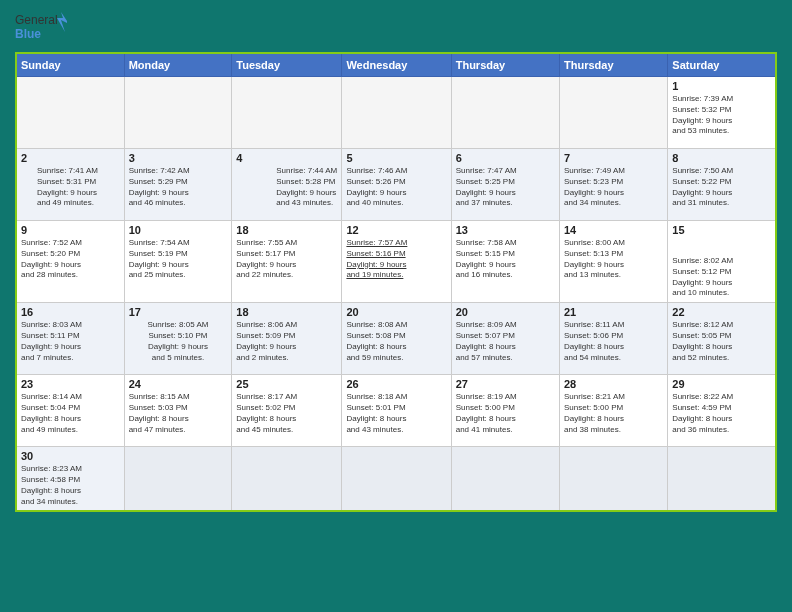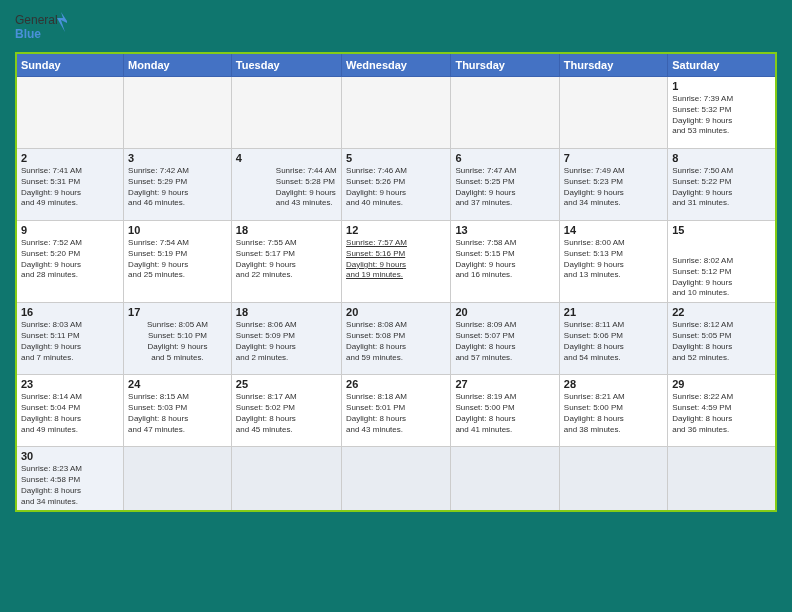--- a/index.html
+++ b/index.html
@@ -131,21 +131,21 @@
             <span class="day-num">1</span>
             <div class="day-info" style="white-space: pre-line;">Sunrise: 7:39 AM
 Sunset: 5:32 PM
 Daylight: 9 hours
 and 53 minutes.</div>
           </td>
         </tr>
         <tr class="alt-row">
           <td>
             <span class="day-num">2</span>
-            <div class="day-info" style="white-space: pre-line;">Sunrise: 7:41 AM
+            <div class="day-info" style="white-space: pre-line; margin-left: 16px;">Sunrise: 7:41 AM
 Sunset: 5:31 PM
 Daylight: 9 hours
 and 49 minutes.</div>
           </td>
           <td>
             <span class="day-num">3</span>
             <div class="day-info" style="white-space: pre-line;">Sunrise: 7:42 AM
 Sunset: 5:29 PM
 Daylight: 9 hours
 and 46 minutes.</div>

